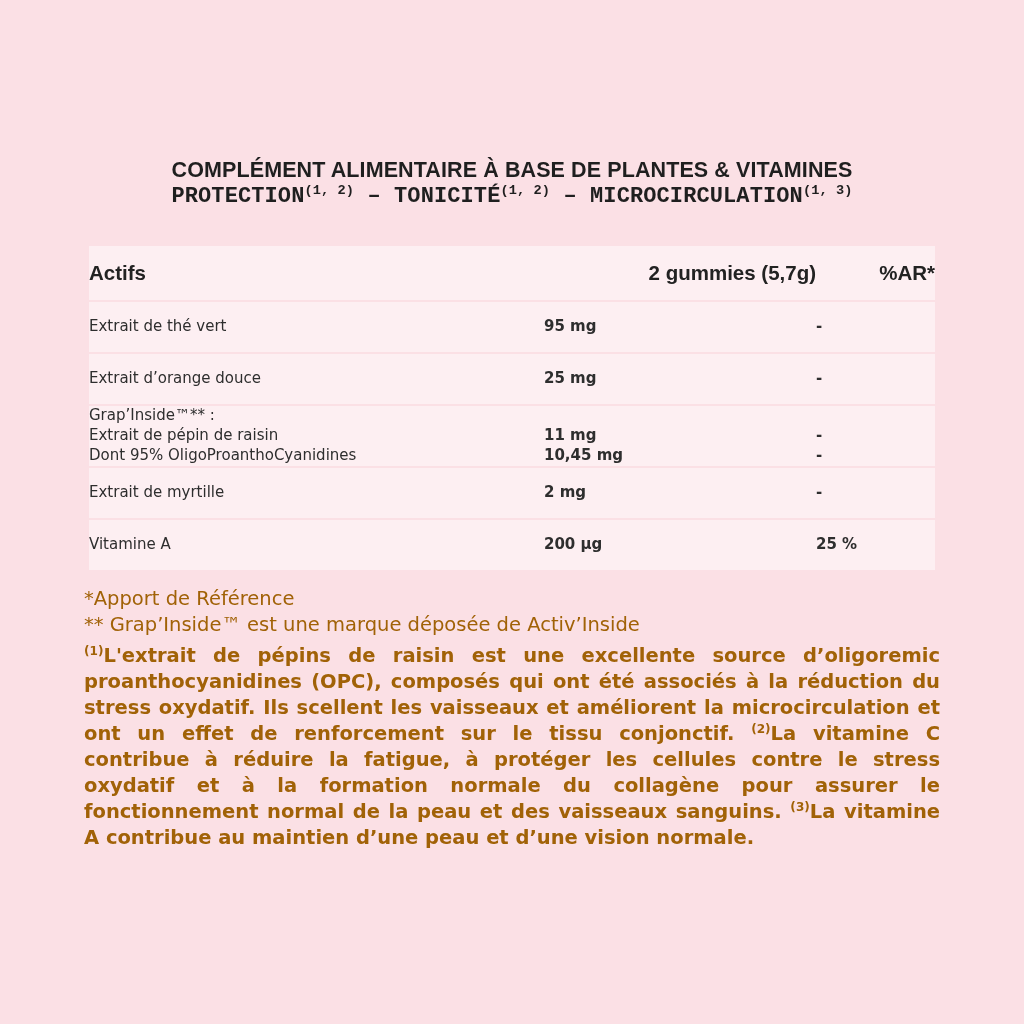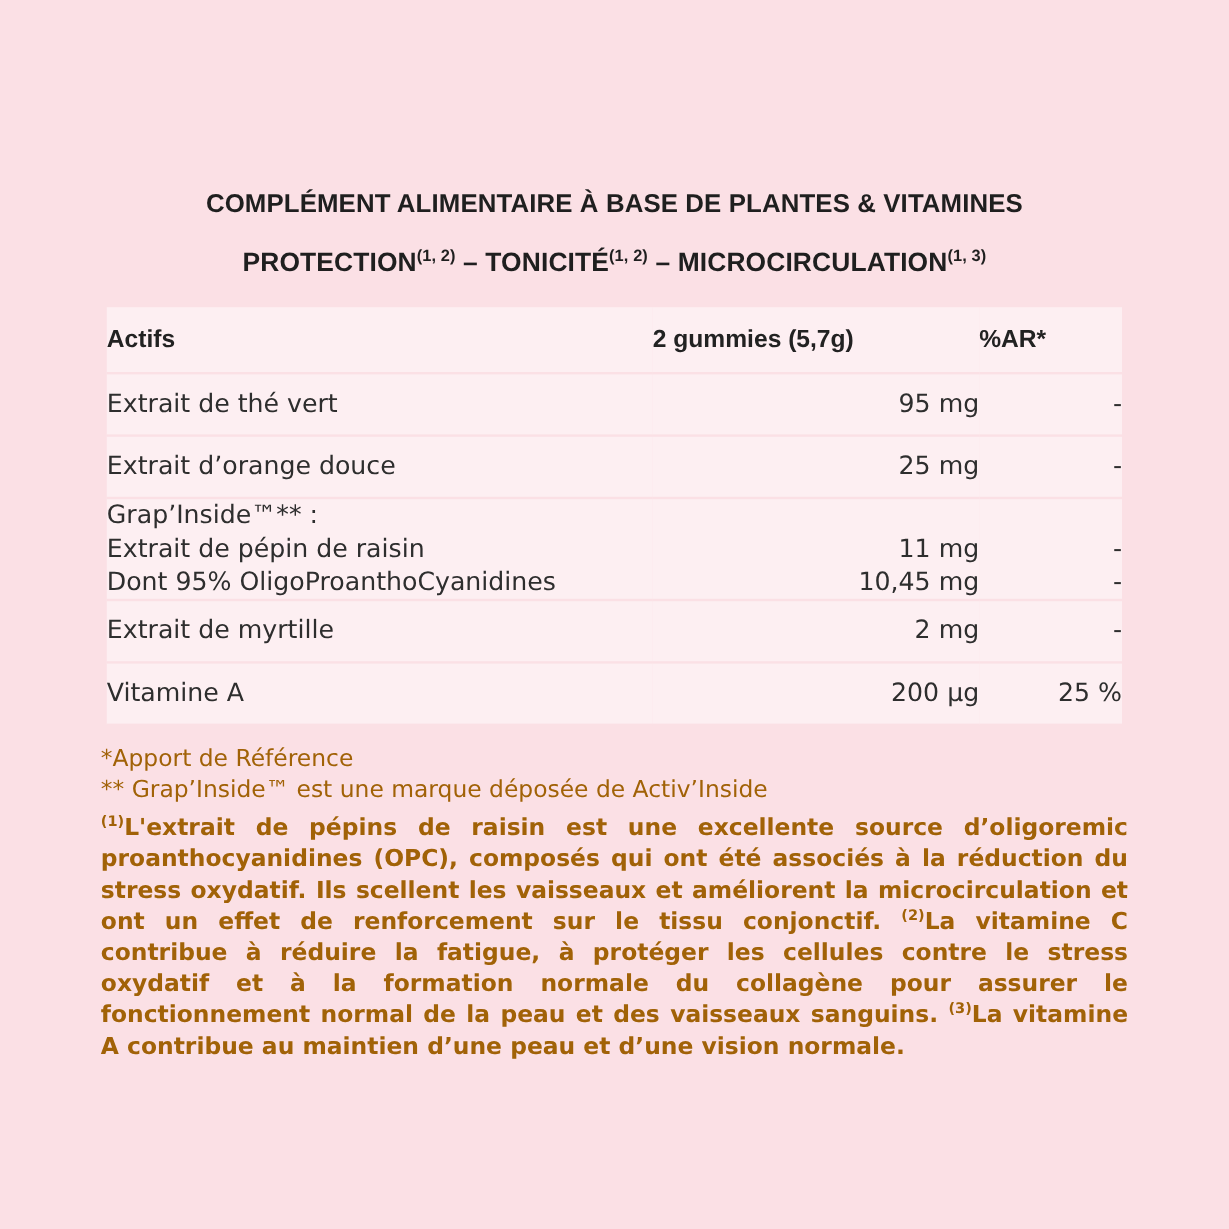--- a/index.html
+++ b/index.html
@@ -27,30 +27,30 @@
   }
   .head-line {
     font-family: "Liberation Sans", sans-serif;
     font-weight: bold;
     font-size: 21.5px;
     letter-spacing: 0.1px;
     color: #1f1f1f;
     line-height: 1.2;
   }
   .head-line.second {
-    margin-top: 22px;
     font-size: 22px;
+    font-family: Liberation Mono, monospace;
   }
   sup {
     font-size: 0.62em;
     vertical-align: super;
     line-height: 0;
   }
   table.nutri {
-    margin-top: 24px;
+    margin-top: 36px;
     width: 846px;
     margin-left: auto;
     margin-right: auto;
     border-collapse: collapse;
     table-layout: fixed;
   }
   table.nutri th, table.nutri td {
     border-bottom: 2px solid #fbe0e5;
     background: #fdeff2;
     padding: 0;
@@ -61,29 +61,29 @@
   .c3 { width: 119px; }
 
   table.nutri thead th {
     font-family: "Liberation Sans", sans-serif;
     font-weight: bold;
     font-size: 20.5px;
     color: #222;
     height: 54px;
   }
   th.h1 { text-align: left; padding-left: 20px; }
-  th.h2, th.h3 { text-align: left; }
+  th.h2, th.h3 { text-align: right; }
 
   table.nutri tbody td {
-    font-size: 21px;
+    font-size: 15px;
     color: #2e2e2e;
     height: 50px;
   }
   td.n { text-align: left; padding-left: 20px; line-height: 1.32; }
-  td.v, td.p { text-align: right; line-height: 1.32; }
+  td.v, td.p { text-align: left; line-height: 1.32; font-weight: bold; }
 
   tr.tall td { height: 94px; }
   .multi { white-space: pre-line; }
 
   .notes {
     margin-top: 14px;
     width: 856px;
     margin-left: auto;
     margin-right: auto;
     font-size: 19.5px;

